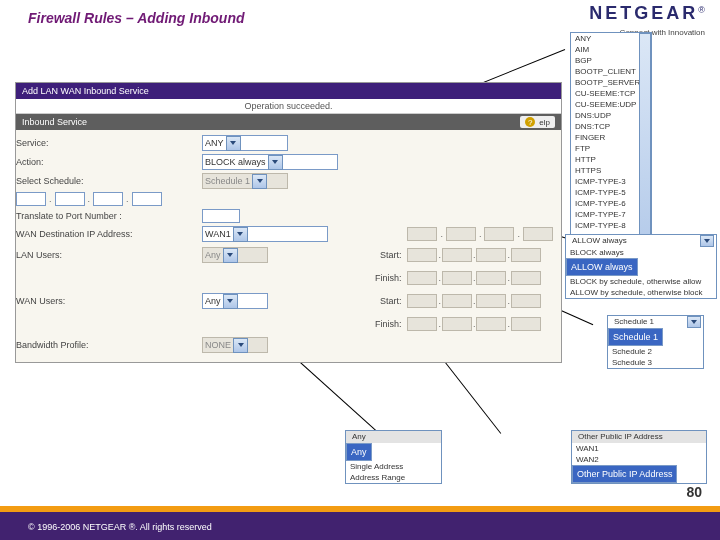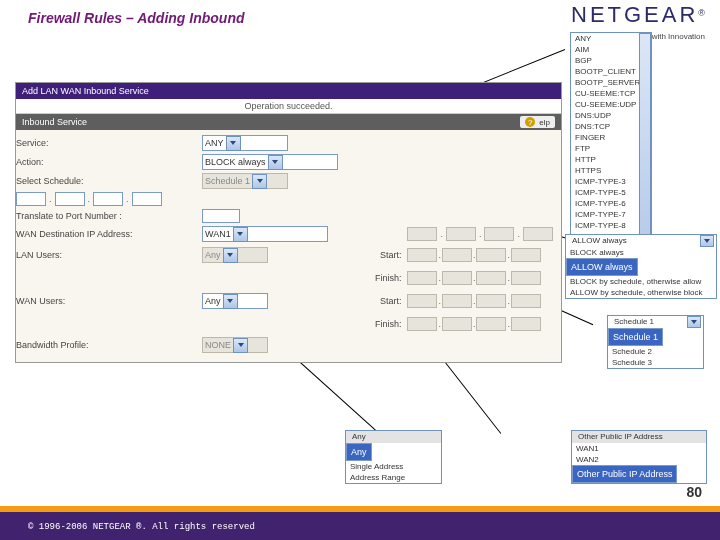--- a/index.html
+++ b/index.html
@@ -1,21 +1,21 @@
 <!DOCTYPE html>
 <html><head>
 <meta charset="utf-8">
 <style>
   html, body { margin:0; padding:0; font-family: Arial, Helvetica, sans-serif; background:#fff; }
   .slide { position:relative; width:720px; height:540px; background:#fff; overflow:hidden; }
 
   
   .title { position:absolute; left:28px; top:10px; font-size:14px; font-weight:bold; color:#701a75;font-style:italic; }
   .logo { position:absolute; right:15px; top:4px; text-align:right; line-height:1; }
-  .logo .brand { font-family:"Arial Black",Arial,sans-serif; font-size:22px; letter-spacing:3px; color:#2a2a6d; font-weight:400; }
+  .logo .brand { font-family:"Arial Black",Arial,sans-serif; font-size:18px; letter-spacing:3px; color:#2a2a6d; font-weight:700; }
   .logo .reg { font-size:9px; vertical-align:super; color:#2a2a6d; }
   .logo .tag { font-size:8px; color:#444; }
 
   
   .panel { position:absolute; left:15px; top:82px; width:545px; border:1px solid #999; background:#fff; font-size:9px; color:#333; }
   .hdr-purple { background:#3e1f7a; color:#fff; padding:3px 6px; font-size:9px; }
   .succ { background:#fff; text-align:center; padding:2px 0; color:#555; font-size:9px; border-bottom:1px solid #ccc; }
   .subhdr { display:flex; align-items:center; justify-content:space-between; background:#5e5e5e; color:#fff; font-size:9px; padding:2px 6px; }
   .subhdr .help { display:flex; align-items:center; gap:4px; background:#eee; color:#333; padding:1px 5px; border-radius:2px; font-size:8px; }
   .qmark { display:inline-flex; align-items:center; justify-content:center; width:10px; height:10px; border-radius:50%; background:#d0a000; color:#fff; font-size:8px; }
@@ -62,21 +62,21 @@
   .wanusers .bar-top { height:12px; display:flex; justify-content:flex-end; padding:0 2px; background:#e3e3e3; }
   .pubip { left:571px; top:430px; width:134px; }
   .pubip .bar-top { height:12px; display:flex; justify-content:flex-end; padding:0 2px; background:#e3e3e3; }
 
   
   .line { position:absolute; height:1px; background:#000; transform-origin:left center; }
 
   
   .foot-purple { position:absolute; left:0; bottom:0; width:100%; height:28px; background:#41226f; }
   .foot-orange { position:absolute; left:0; bottom:28px; width:100%; height:6px; background:#f39c12; }
-  .copyright { position:absolute; left:28px; bottom:8px; color:#fff; font-size:9px;font-family:Liberation Mono, monospace; }
+  .copyright { position:absolute; left:28px; bottom:8px; color:#fff; font-size:9px; }
   .pagenum { position:absolute; right:18px; bottom:40px; font-size:14px; color:#333;font-weight:bold; }
 
 </style>
 </head>
 <body>
 
 <div class="slide">
 
   <div class="title">Firewall Rules – Adding Inbound</div>
   <div class="logo">

